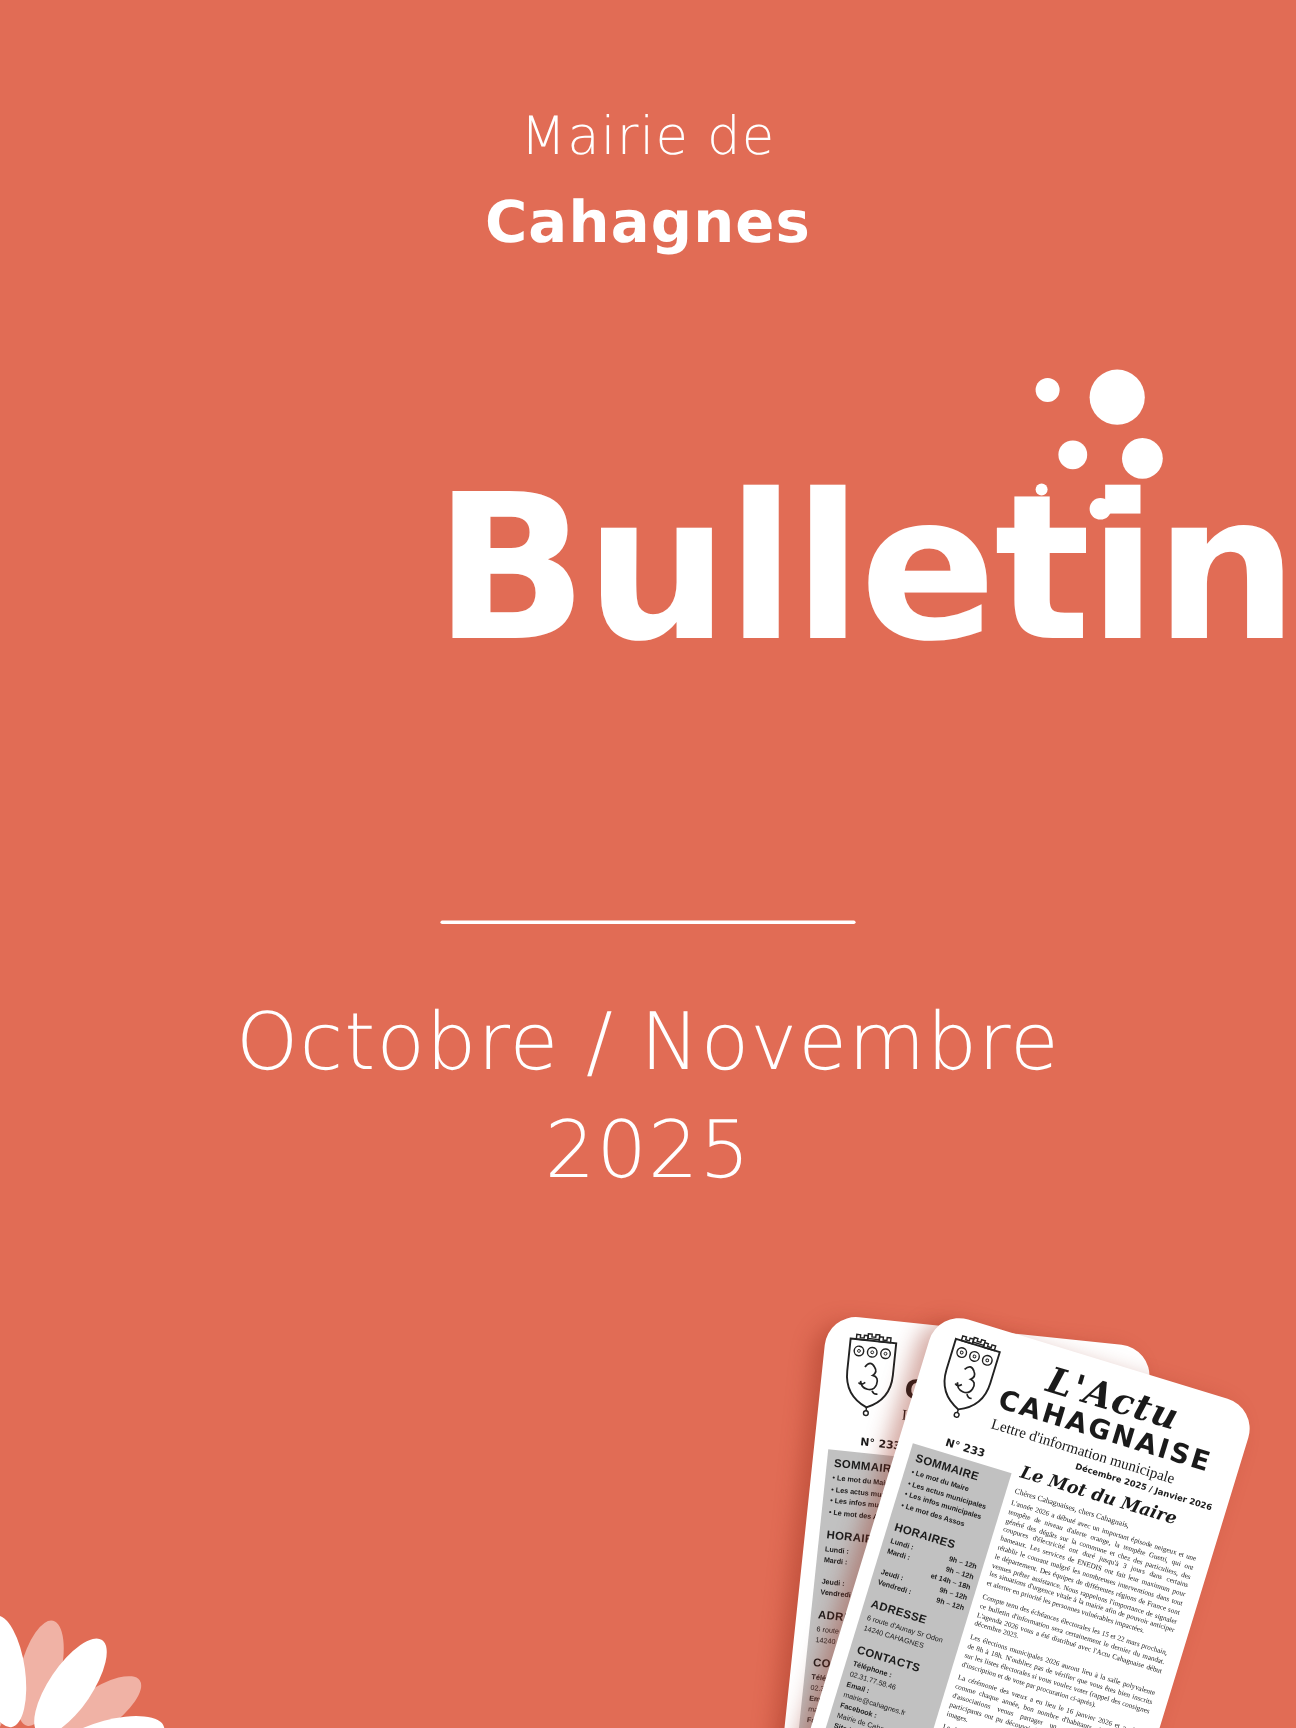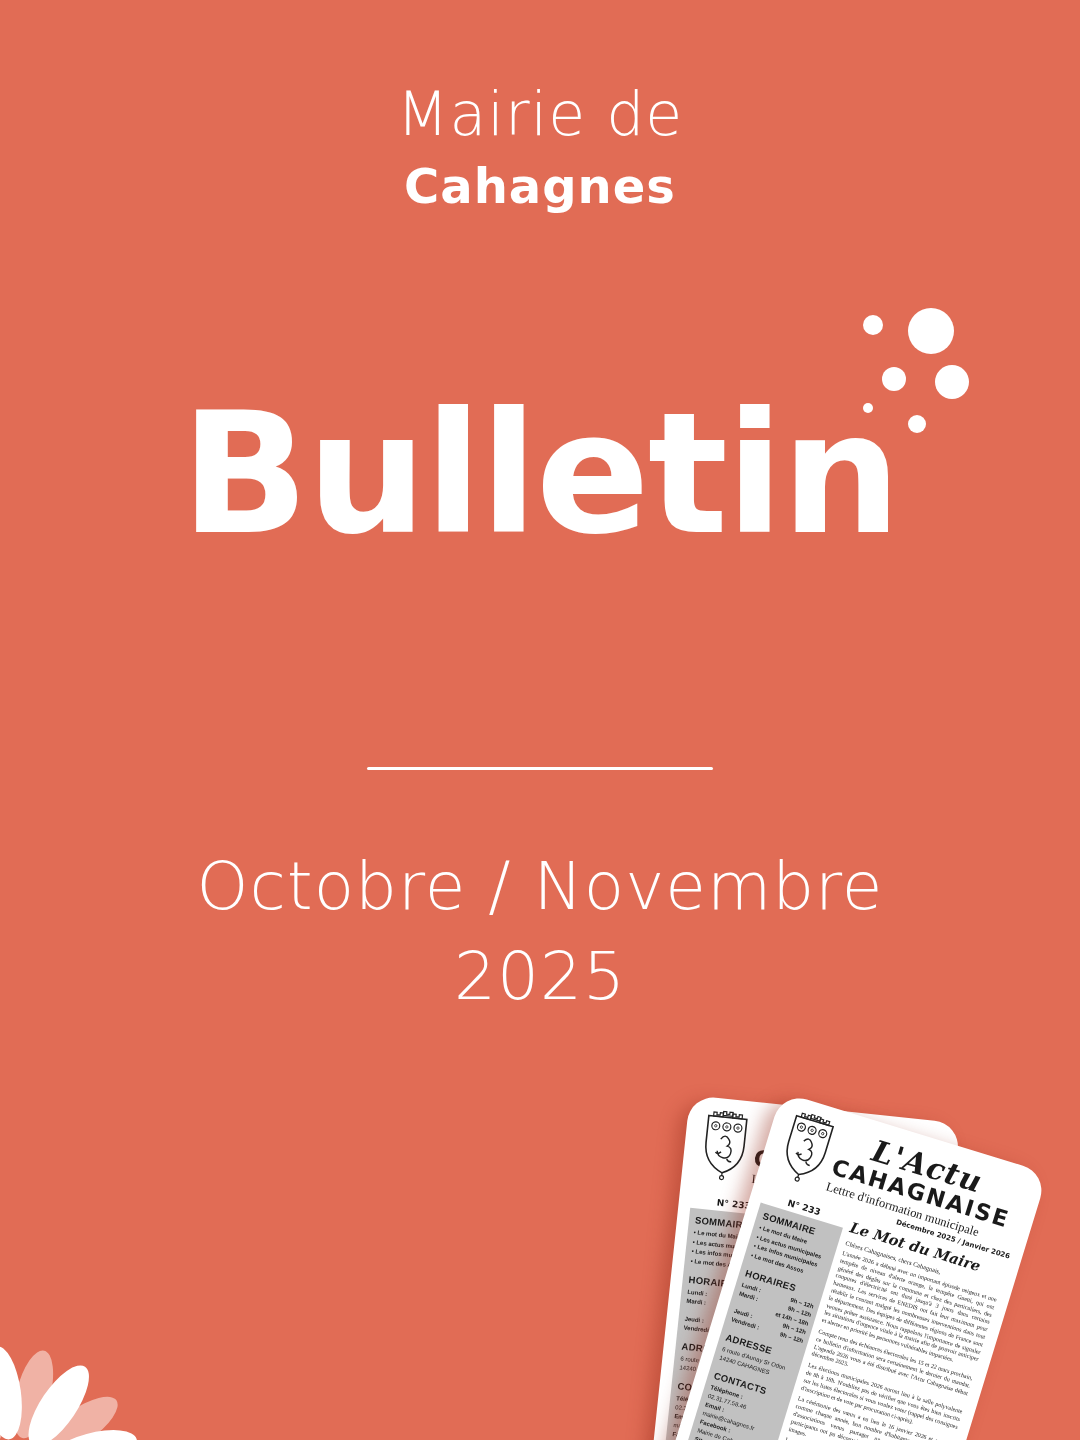--- a/index.html
+++ b/index.html
@@ -12,30 +12,30 @@
     --shadow:rgba(150,45,28,0.40);
   }
   *{margin:0;padding:0;box-sizing:border-box;}
   html,body{width:1080px;height:1440px;}
   body{
     position:relative;overflow:hidden;background:var(--bg);
     font-family:"DejaVu Sans",sans-serif;color:var(--white);
   }
   
   .header{position:absolute;top:78px;left:0;width:1080px;text-align:center;line-height:72px;}
-  .header .l1{font-size:60px;font-weight:300;letter-spacing:1px;}
+  .header .l1{font-size:44px;font-weight:300;letter-spacing:1px;}
   .header .l2{font-size:48px;font-weight:bold;letter-spacing:1px;}
   
-  .main-title{position:absolute;top:401px;left:0;width:1080px;text-align:center;
+  .main-title{position:absolute;top:401px;left:0;width:1080px;text-align:right;
     font-size:168px;font-weight:bold;line-height:146px;letter-spacing:-2px;}
   
   .divider{position:absolute;top:767px;left:367px;width:346px;height:3px;background:var(--white);border-radius:2px;}
   
   .subtitle{position:absolute;top:824px;left:0;width:1080px;text-align:center;
-    font-size:66px;font-weight:300;line-height:90px;letter-spacing:1px;margin-top:18px;}
+    font-size:66px;font-weight:300;line-height:90px;letter-spacing:1px;}
   
   .dots{position:absolute;left:840px;top:300px;}
   .flower{position:absolute;left:0px;top:1240px;}
   
   .card{position:absolute;background:var(--white);border-radius:26px;
     box-shadow:-9px 6px 18px var(--shadow);color:var(--ink);overflow:hidden;
     transform-origin:top left;}
   .card.back{left:690px;top:1095px;width:272px;height:580px;transform:rotate(6deg);z-index:1;}
   .card.front{left:782px;top:1092px;width:278px;height:560px;transform:rotate(17deg);z-index:2;}
   .card-inner{padding:10px 12px 12px 12px;}

